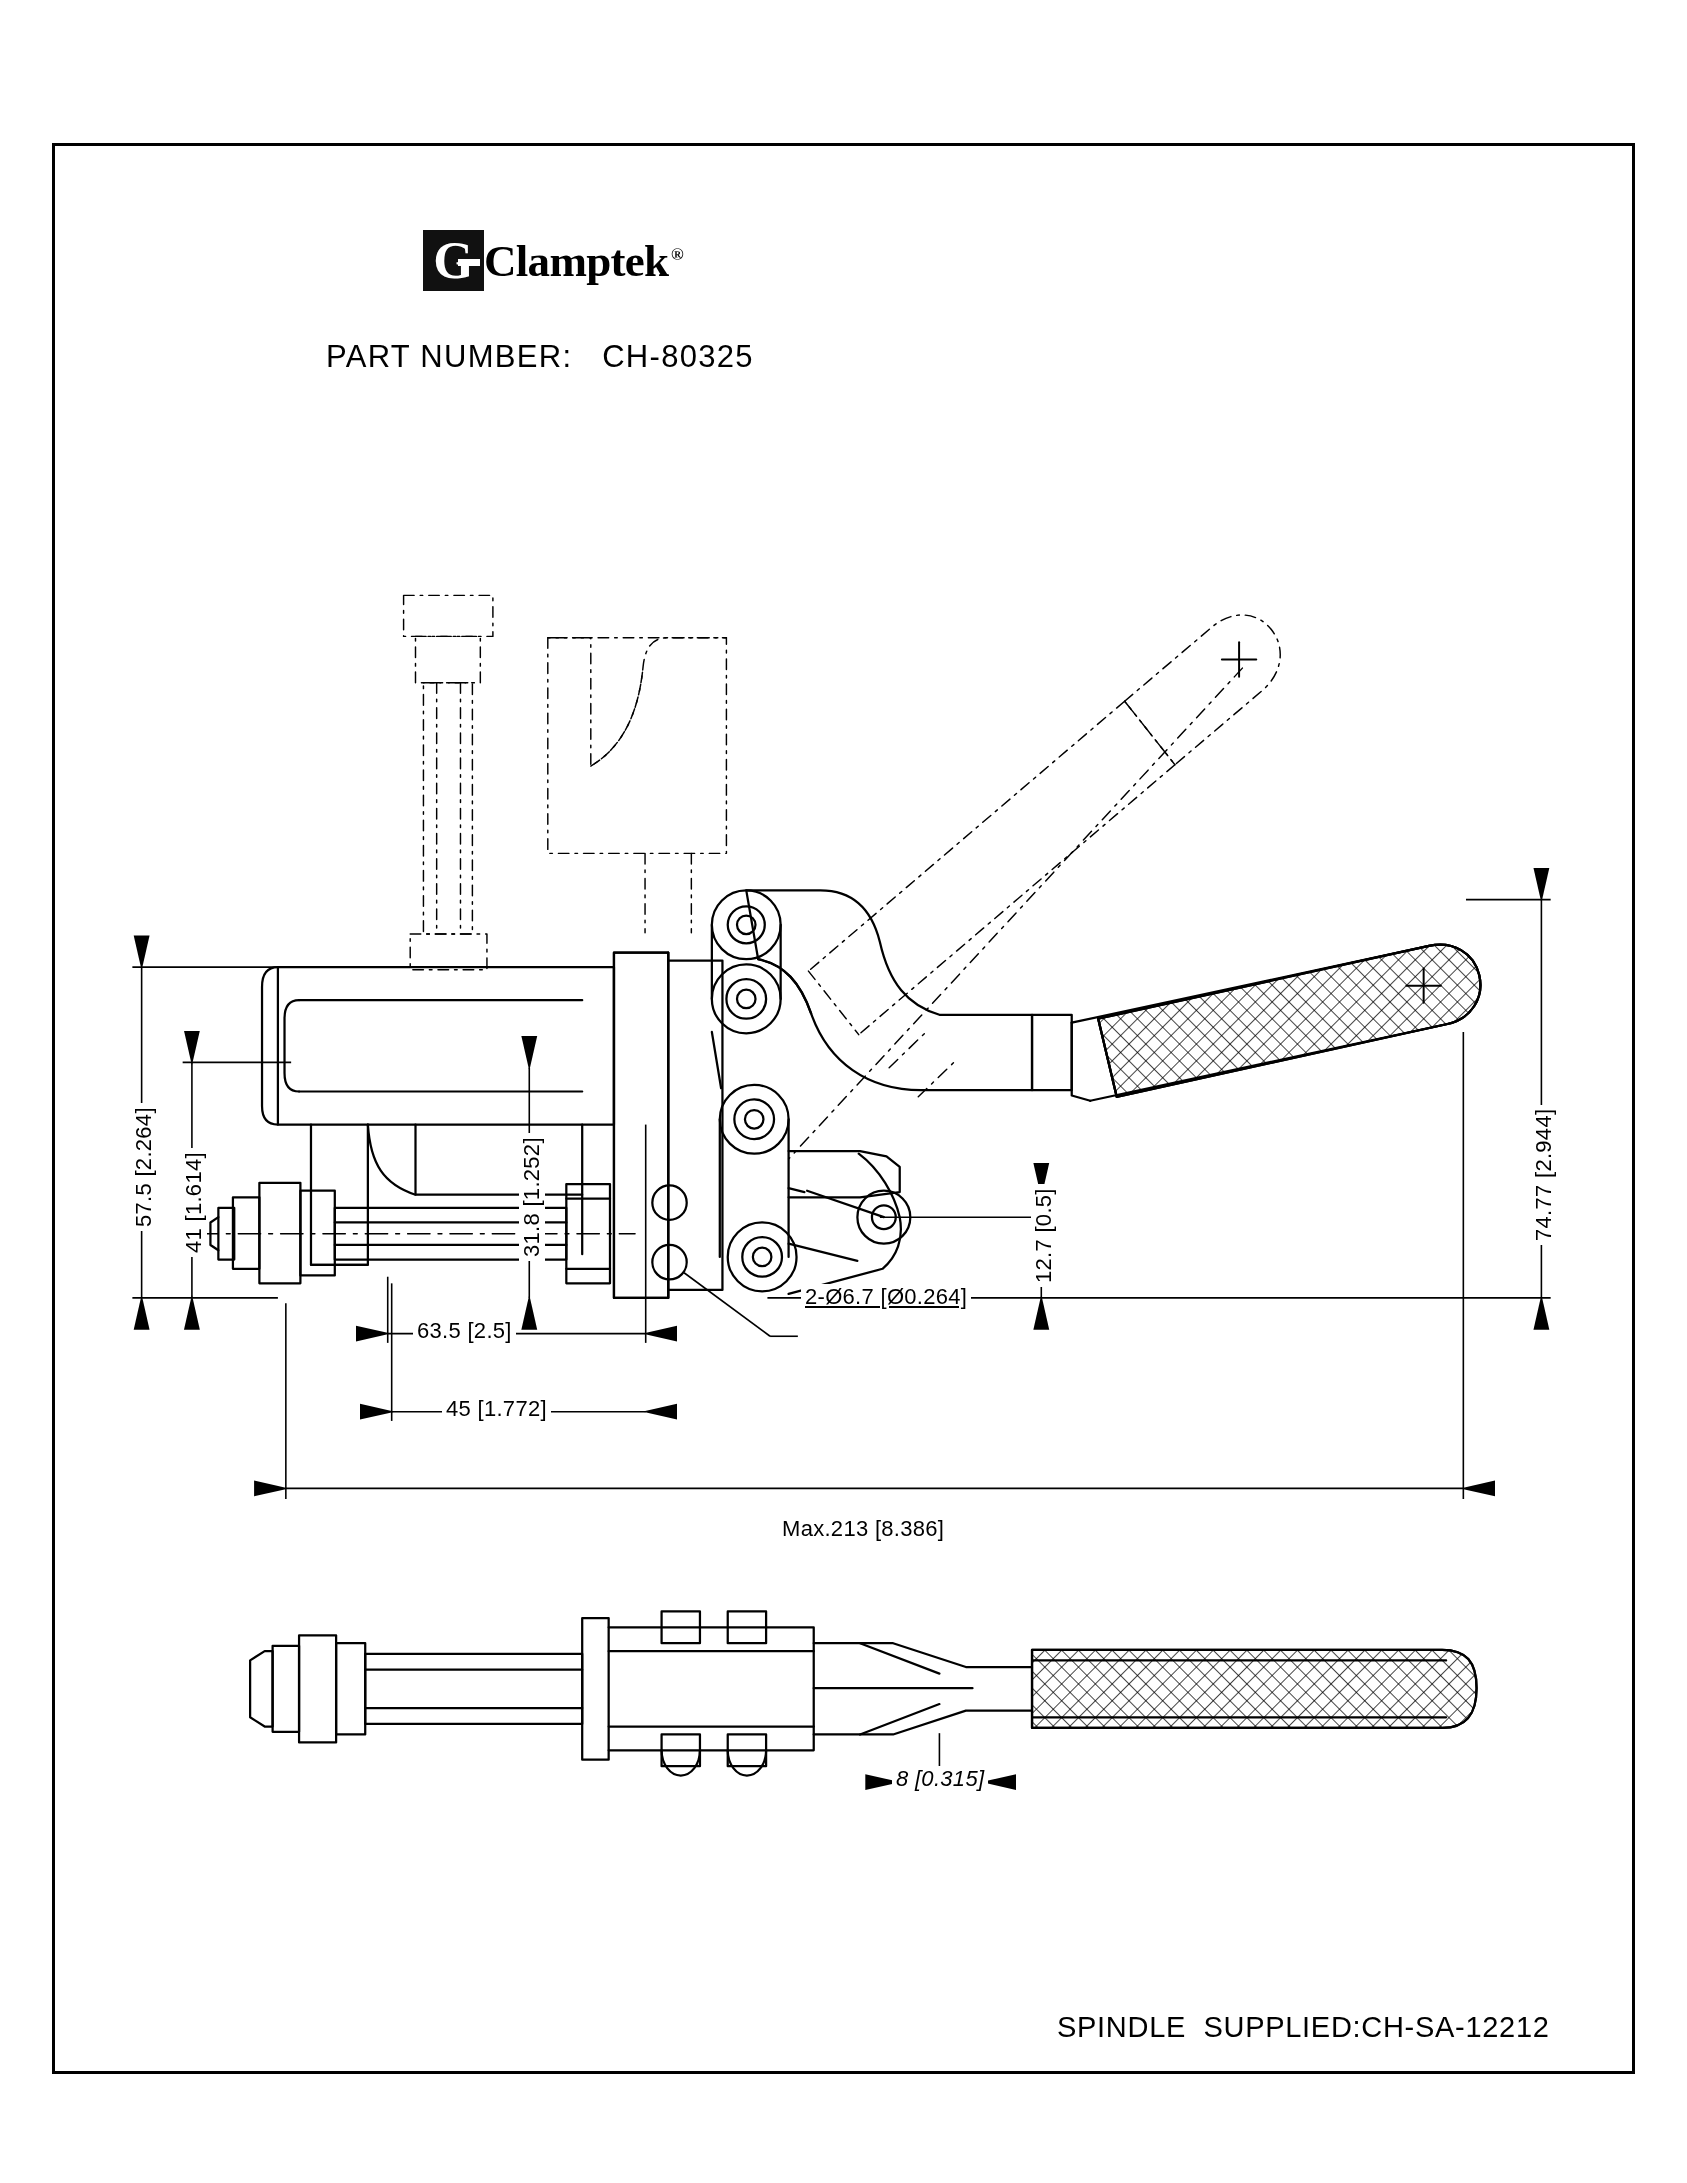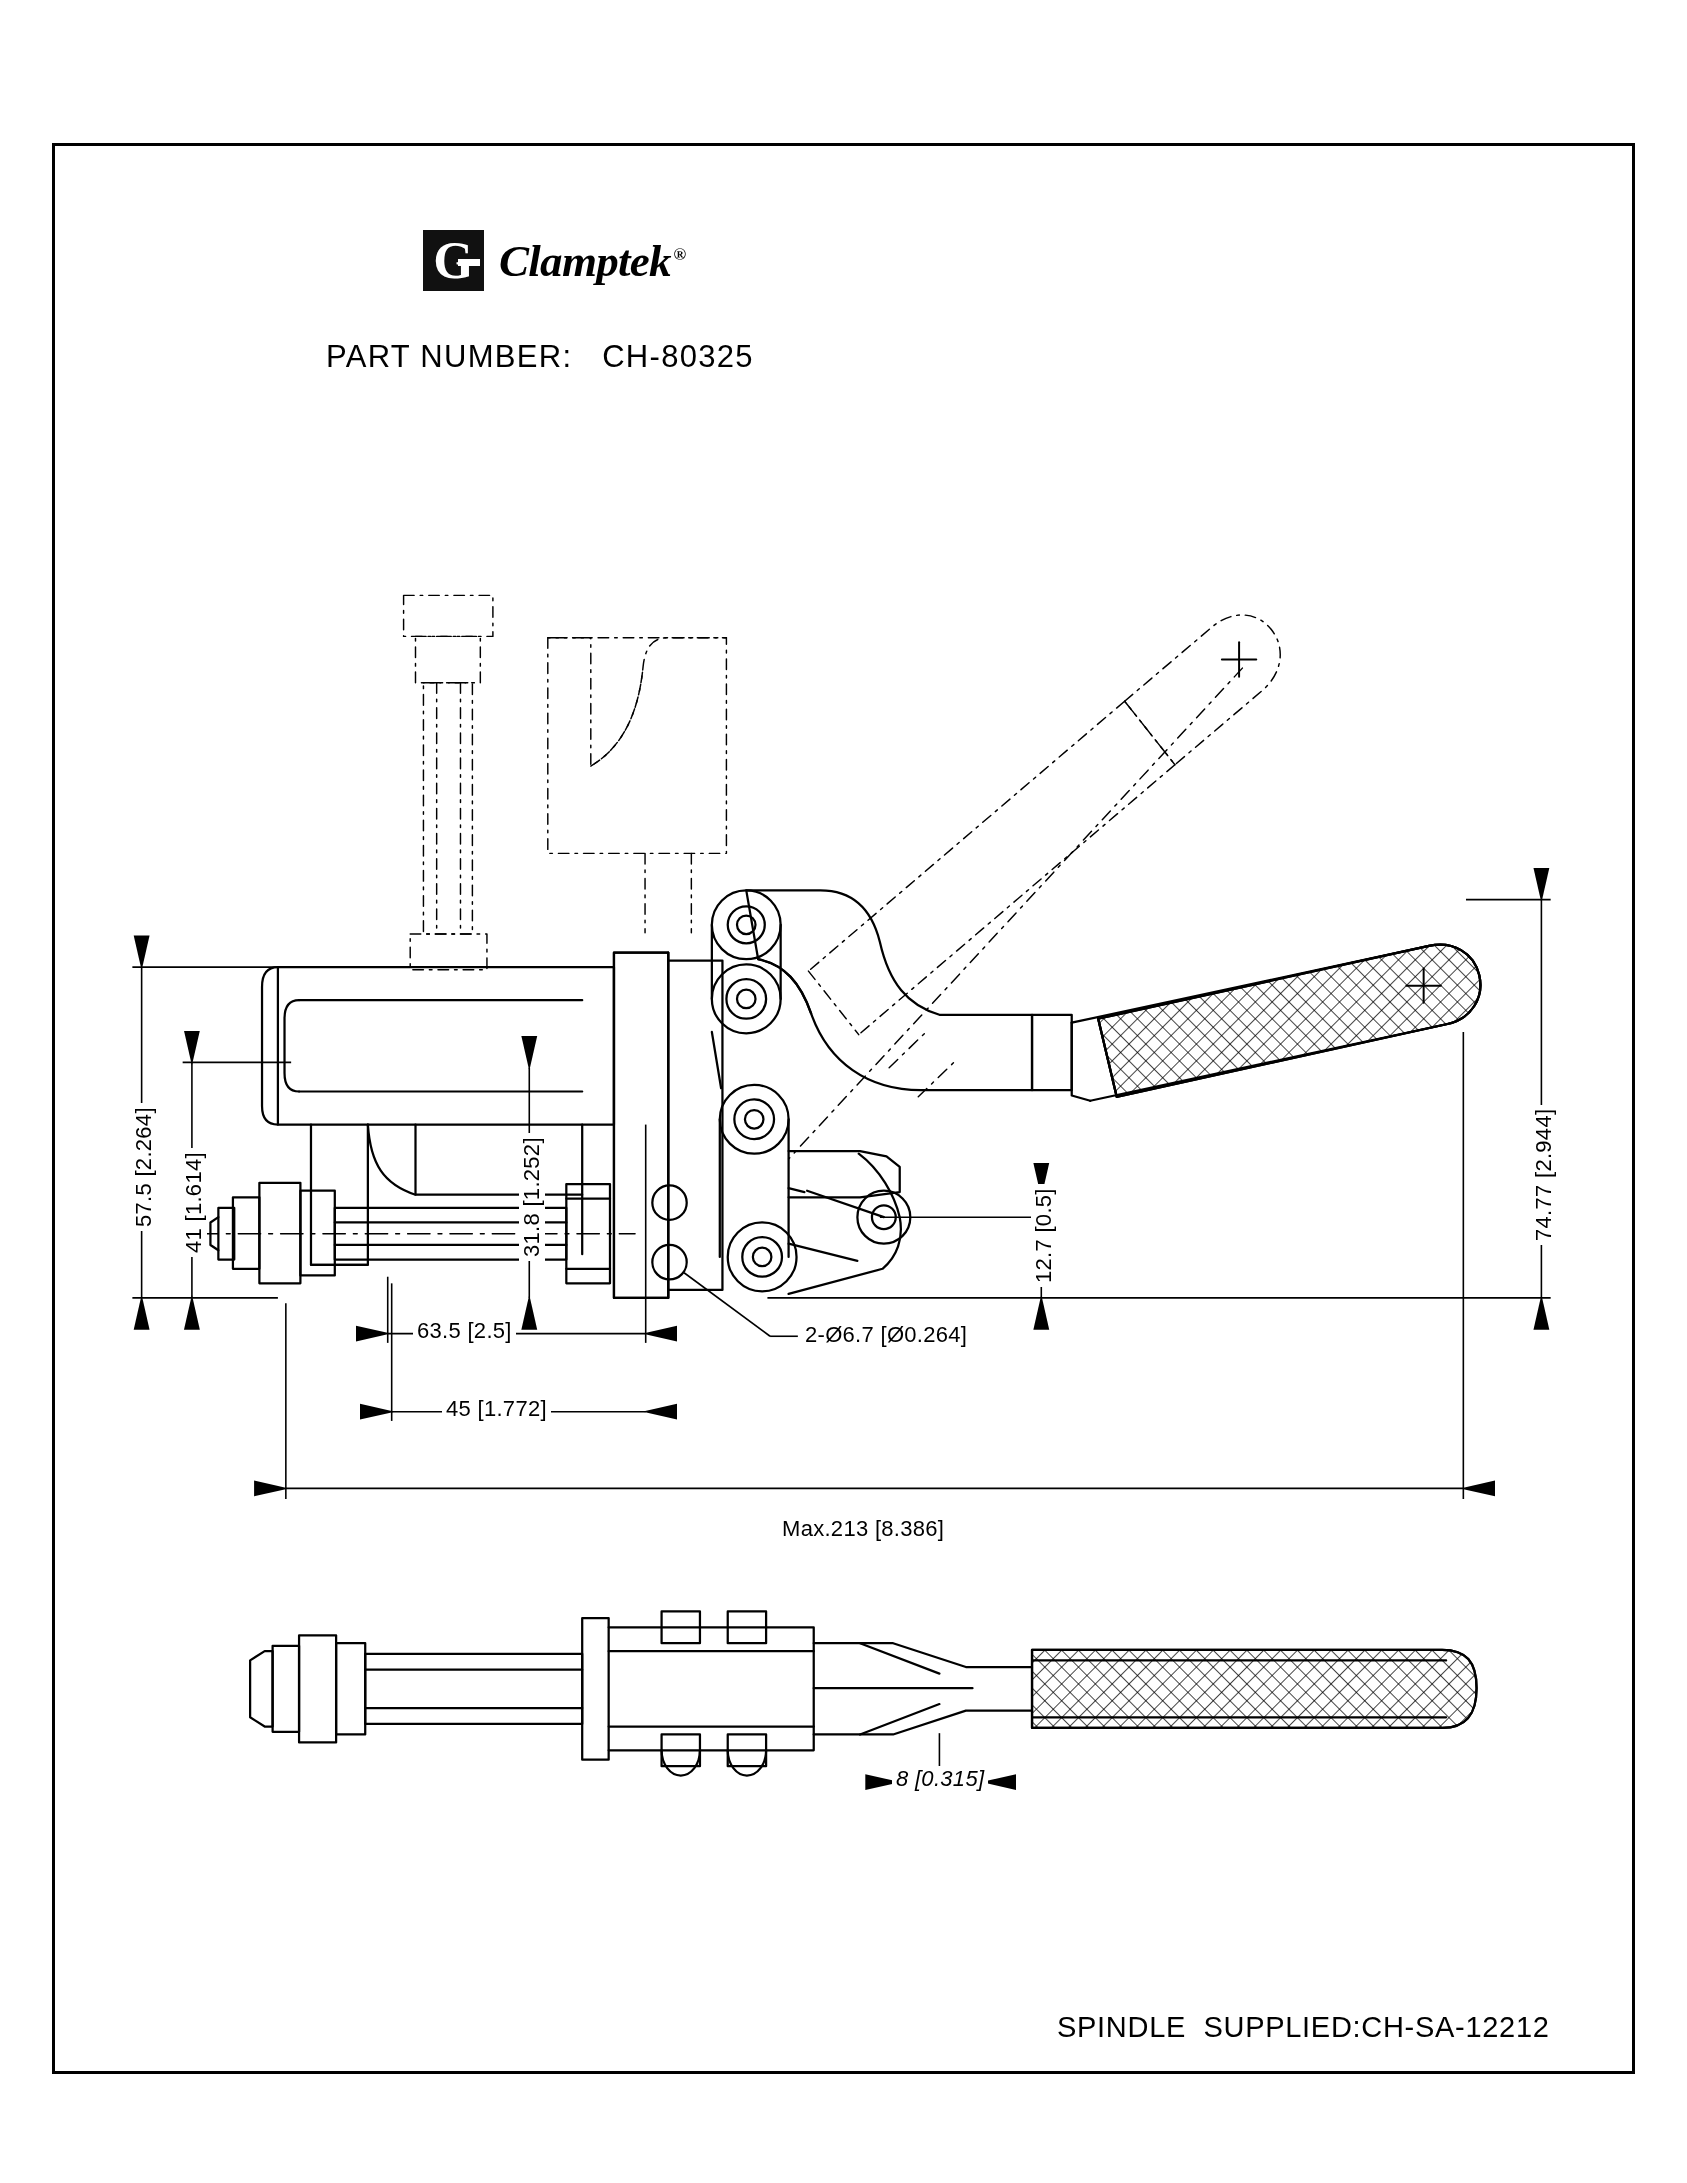--- a/index.html
+++ b/index.html
@@ -54,24 +54,23 @@
   #logo-mark .bar {
     position: absolute;
     right: 4px;
     top: 29px;
     width: 22.5px;
     height: 7.3px;
     background: #fff;
   }
   #logo-word {
     font-family: "Liberation Serif", serif;
-    font-style: italic;
     font-weight: bold;
     font-size: 45px;
-    margin-left: 15px;
+    margin-left: 0;
     letter-spacing: -0.7px;
   }
   #logo-reg {
     font-family: "Liberation Serif", serif;
     font-size: 17px;
     vertical-align: super;
     margin-left: 2.6px;
   }
   #part-line {
     position: absolute;
@@ -348,21 +347,21 @@
   <div class="dim vert" style="left:131px; top:1231px;">57.5 [2.264]</div>
 
   <div class="dim vert" style="left:181px; top:1257px;">41 [1.614]</div>
 
   <div class="dim vert" style="left:519px; top:1261px;">31.8 [1.252]</div>
 
   <div class="dim vert" style="left:1531px; top:1245px;">74.77 [2.944]</div>
 
   <div class="dim vert" style="left:1031px; top:1287px;">12.7 [0.5]</div>
 
-  <div class="dim" style="left:801px; top:1322px;">2-Ø6.7 [Ø0.264]</div>
+  <div class="dim" style="left:801px; top:1284px;text-decoration:underline;">2-Ø6.7 [Ø0.264]</div>
 
   <div class="dim" style="left:413px; top:1318px;">63.5 [2.5]</div>
 
   <div class="dim" style="left:442px; top:1396px;">45 [1.772]</div>
 
   <div class="dim" style="left:778px; top:1516px;">Max.213 [8.386]</div>
 
   <div class="dim" style="left:892px; top:1766px;font-style:italic;">8 [0.315]</div>
 
   <div id="notes">

